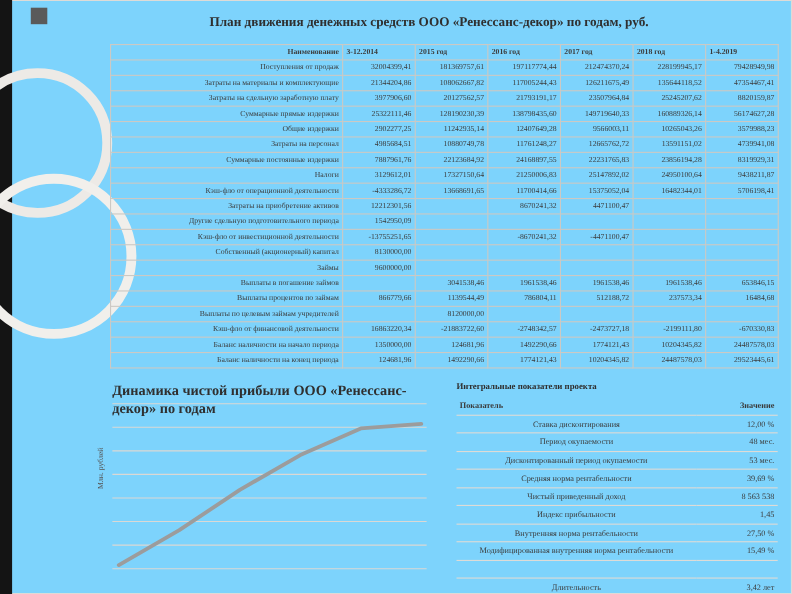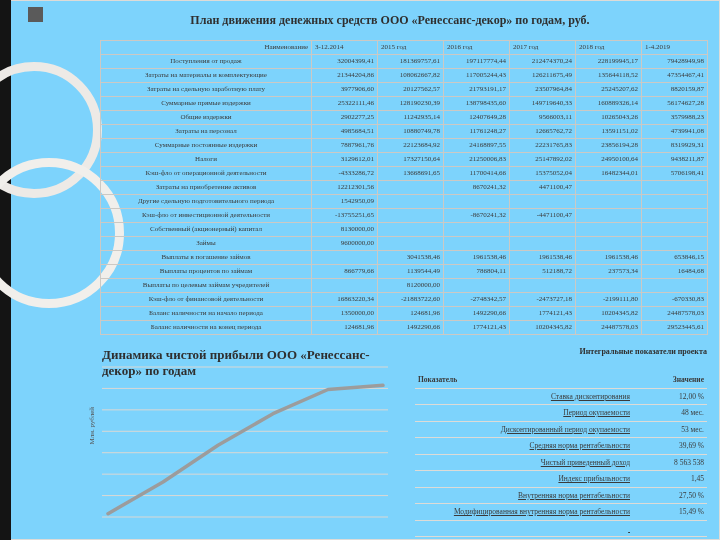--- a/index.html
+++ b/index.html
@@ -17,42 +17,42 @@
     position:absolute;left:90px;top:13px;width:600px;text-align:center;
     font-weight:bold;font-size:12px;color:#2f2f2f;
   }
   table.cashflow{
     position:absolute;left:100px;top:40px;width:607px;
     border-collapse:collapse;table-layout:fixed;font-size:7px;
   }
   table.cashflow th, table.cashflow td{
     border:1px solid #ccc9c4;padding:3px 3px;line-height:1;overflow:hidden;white-space:nowrap;
   }
-  table.cashflow th{font-weight:normal;}
+  table.cashflow th{font-weight:bold;}
   th.name-h{text-align:right;}
   th.per-h{text-align:left;}
-  td.lbl{text-align:center;}
+  td.lbl{text-align:right;}
   td.num{text-align:right;}
   .chart-block{position:absolute;left:86px;top:347px;width:304px;height:184px;}
   .chart-title{text-align:left;font-weight:bold;font-size:13px;margin-left:16px;color:#2f2f2f;}
   .y-label{
     position:absolute;left:2px;top:60px;font-size:7px;color:#555;
     writing-mode:vertical-rl;transform:rotate(180deg);
   }
   .chart-svg{position:absolute;left:16px;top:14px;}
   .indicators-block{position:absolute;left:415px;top:347px;width:292px;}
-  .ind-title{text-align:right;font-weight:bold;font-size:8px;margin-bottom:16px;color:#2f2f2f;}
+  .ind-title{text-align:left;font-weight:bold;font-size:8px;margin-bottom:5px;color:#2f2f2f;}
   table.ind{width:100%;border-collapse:collapse;font-size:7.5px;}
   table.ind th, table.ind td{
     border-bottom:1px solid #dedbd6;padding:4px 3px;line-height:1;white-space:nowrap;
   }
   table.ind th{font-weight:bold;}
   th.ind-label-h{text-align:left;}
   th.ind-value-h{text-align:right;}
-  td.ind-label{text-align:right;text-decoration:underline;}
+  td.ind-label{text-align:center;}
   td.ind-value{text-align:right;}
 </style>
 </head>
 <body>
 
 <div class="slide">
   <div class="left-bar"></div>
   <div class="deco-square"></div>
   <div class="deco-circle c1"></div>
   <div class="deco-circle c2"></div>

